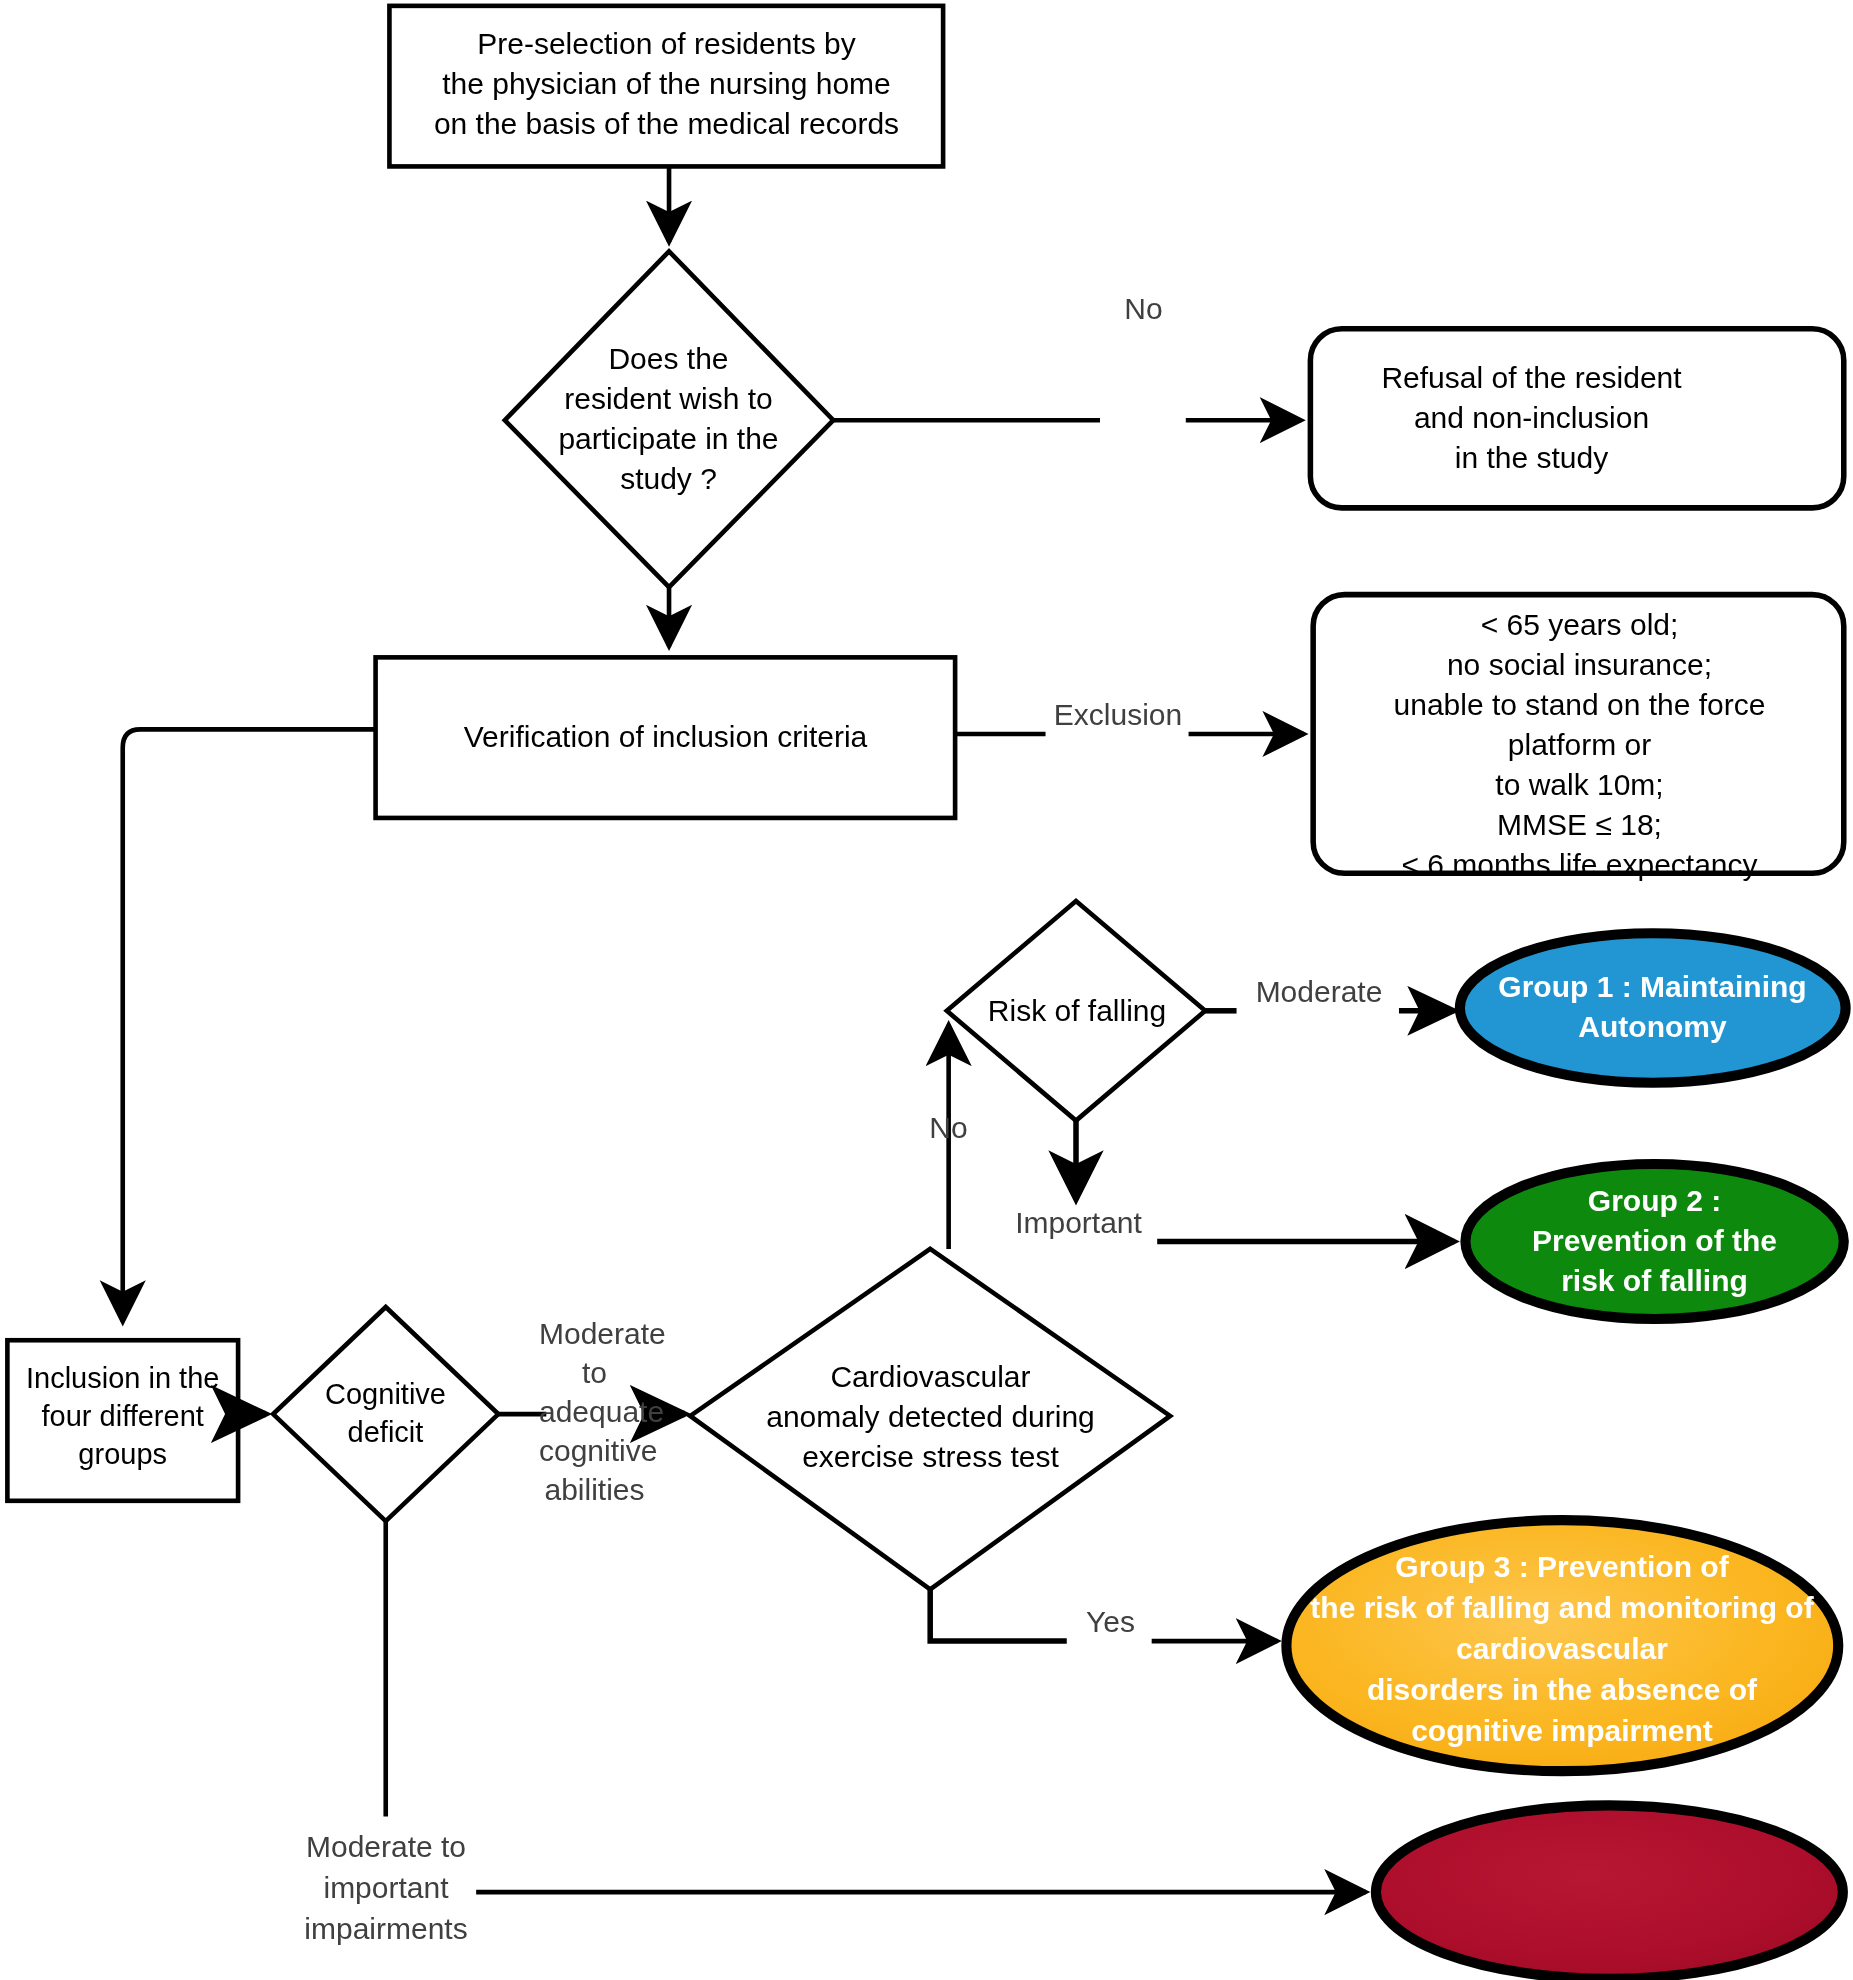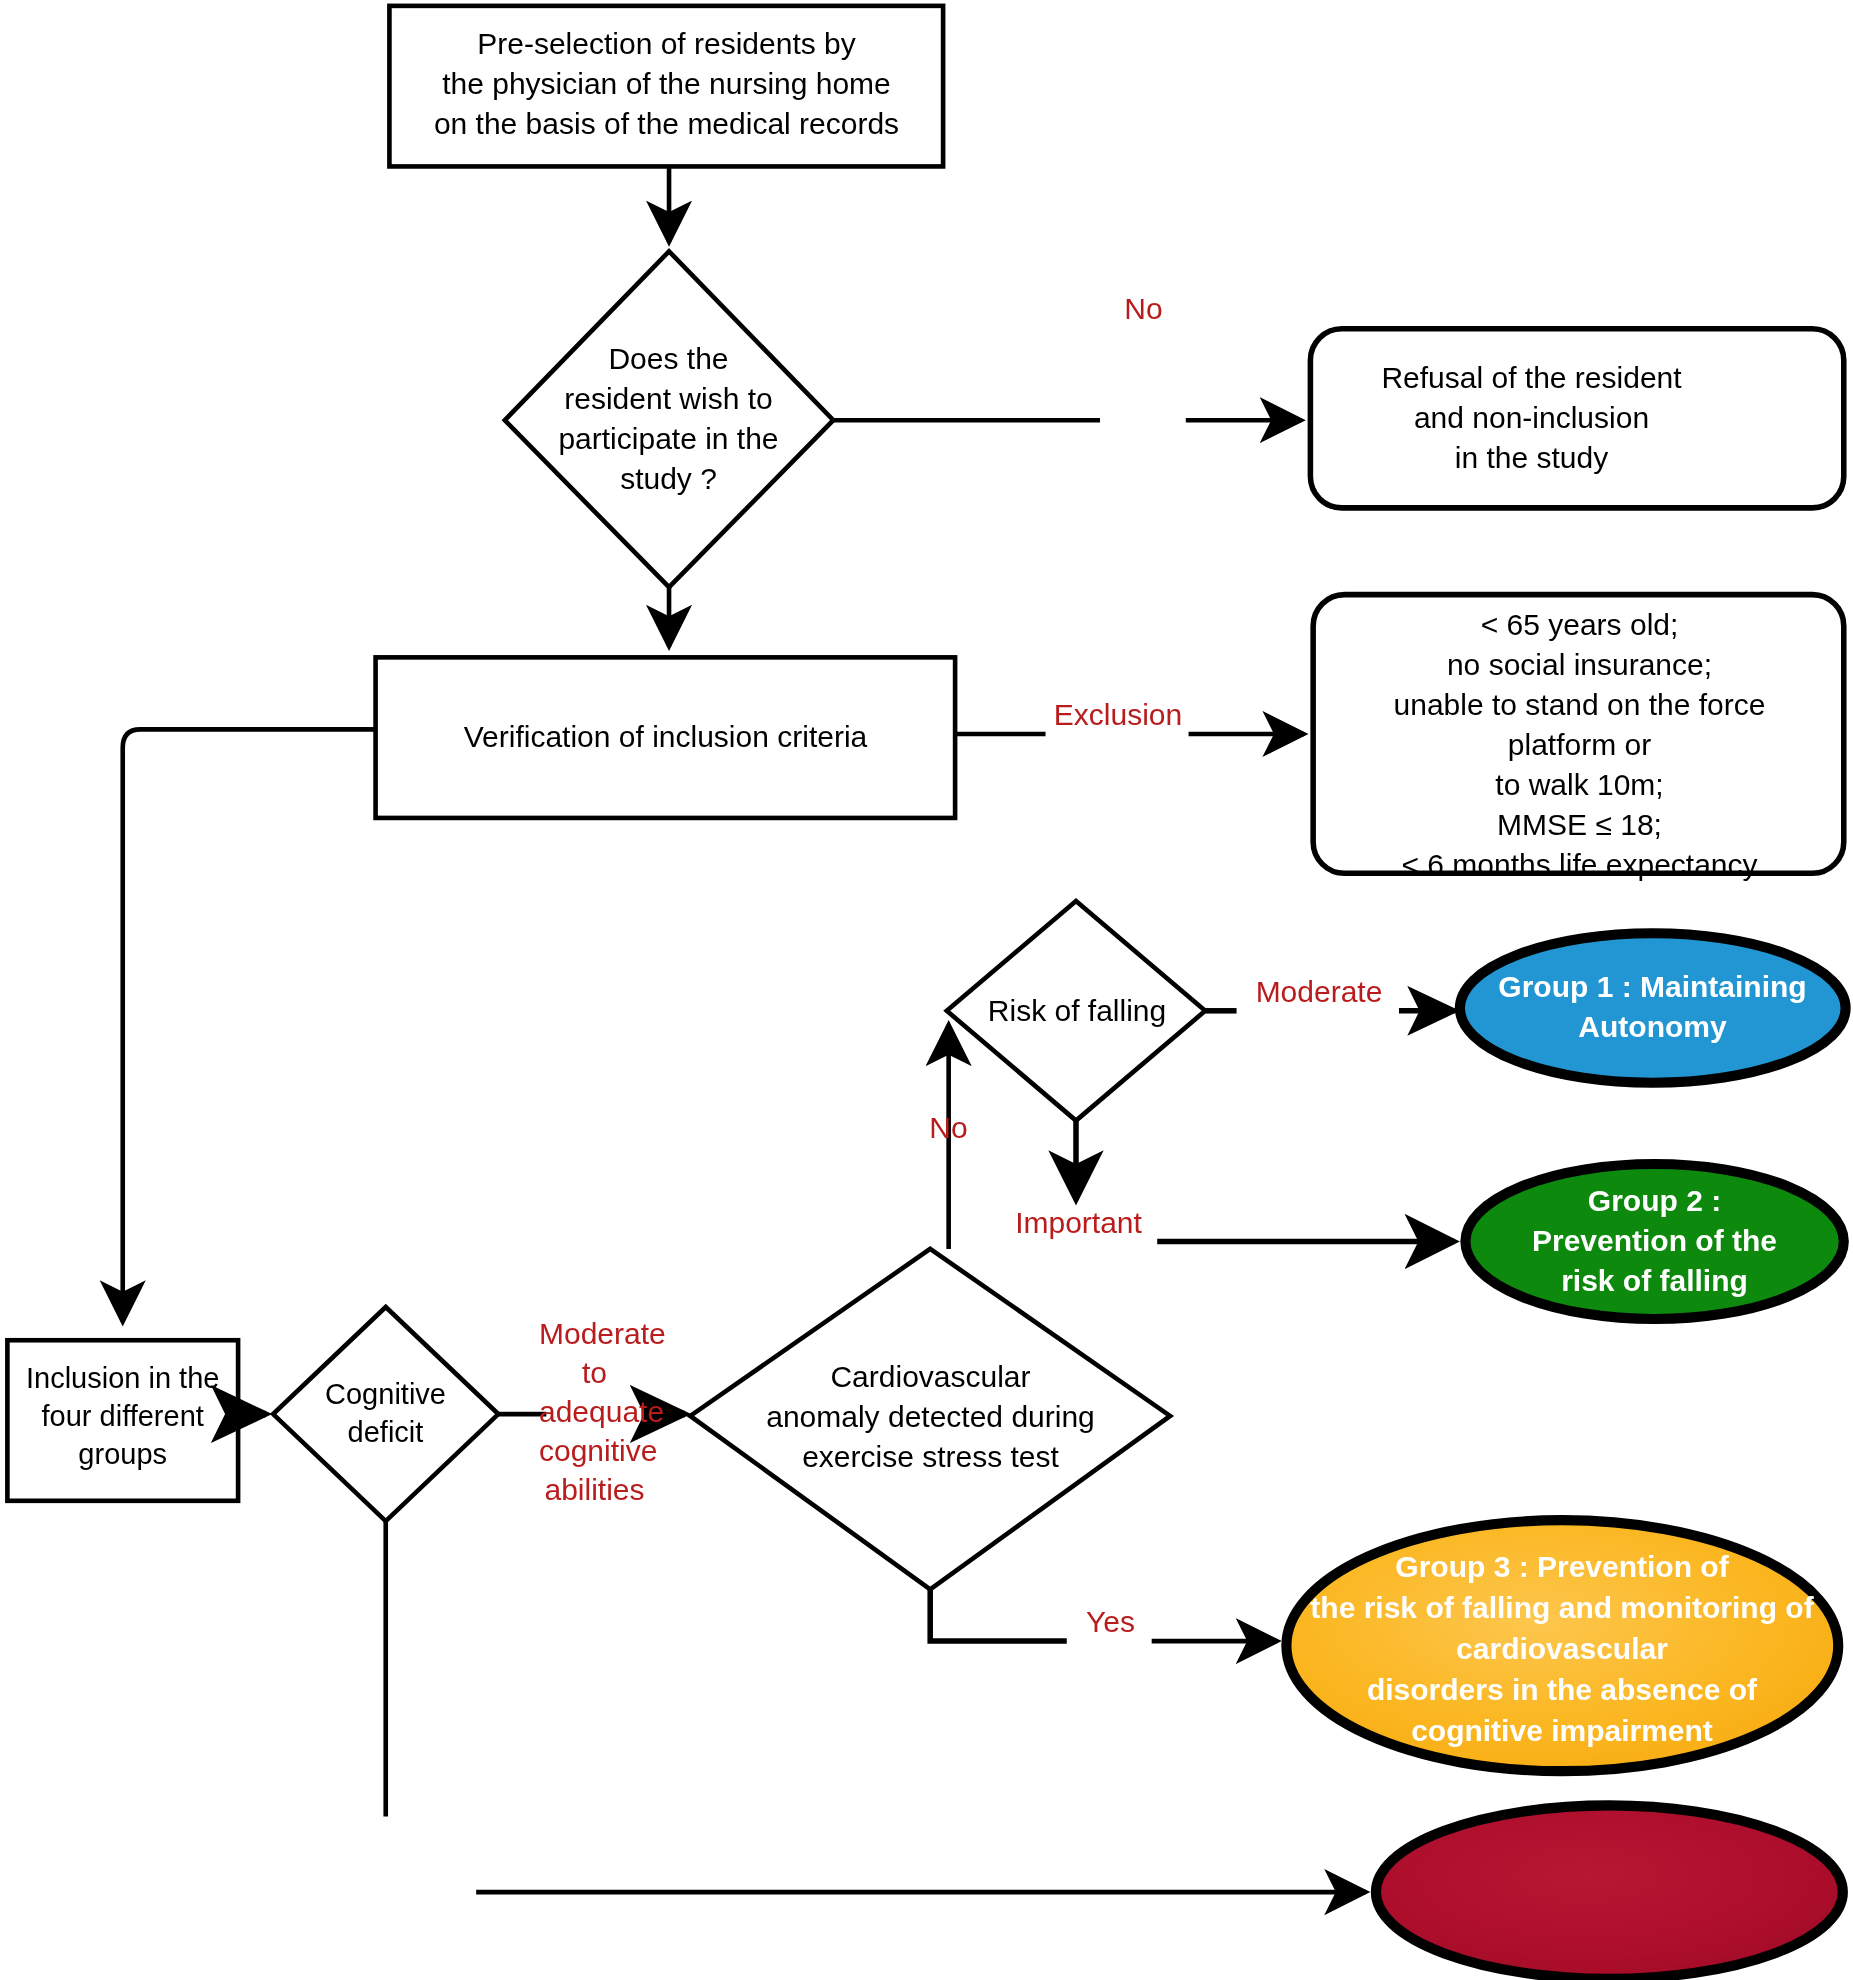--- a/index.html
+++ b/index.html
@@ -32,21 +32,21 @@
     white-space: pre-line;
     pointer-events: none;
   }
   .node-text.white {
     color: #ffffff;
     font-weight: bold;
   }
   .edge-label {
     position: absolute;
     text-align: center;
-    color: #b91c1c;
+    color: #404040;
     font-family: "Liberation Sans", sans-serif;
     font-size: 30px;
     line-height: 40px;
     white-space: pre-line;
     pointer-events: none;
   }
   .hit {
     position: absolute;
     cursor: default;
   }
@@ -197,20 +197,23 @@
   <div class="edge-label" style="left:909px; top:1108px; width:79px;">No</div>
 
   <div class="edge-label" style="left:539px; top:1314px; width:111px; line-height:39px;">Moderate
 to
 adequate
 cognitive
 abilities</div>
 
   <div class="edge-label" style="left:1067px; top:1602px; width:87px;">Yes</div>
 
+  <div class="edge-label" style="left:275px; top:1826px; width:222px; line-height:41px;">Moderate to
+important
+impairments</div>
 
   <div class="hit" style="left:389px; top:5.5px; width:554px; height:161px;"></div>
   <div class="hit" style="left:505px; top:251px; width:329px; height:336px;"></div>
   <div class="hit" style="left:1311px; top:329px; width:533px; height:179px;"></div>
   <div class="hit" style="left:376px; top:657px; width:580px; height:161px;"></div>
   <div class="hit" style="left:1313px; top:594px; width:531px; height:279px;"></div>
   <div class="hit" style="left:947px; top:901px; width:258px; height:220px;"></div>
   <div class="hit" style="left:7.4px; top:1340px; width:231px; height:161px;"></div>
   <div class="hit" style="left:273px; top:1307px; width:225px; height:214px;"></div>
   <div class="hit" style="left:690px; top:1249px; width:480px; height:341px;"></div>

